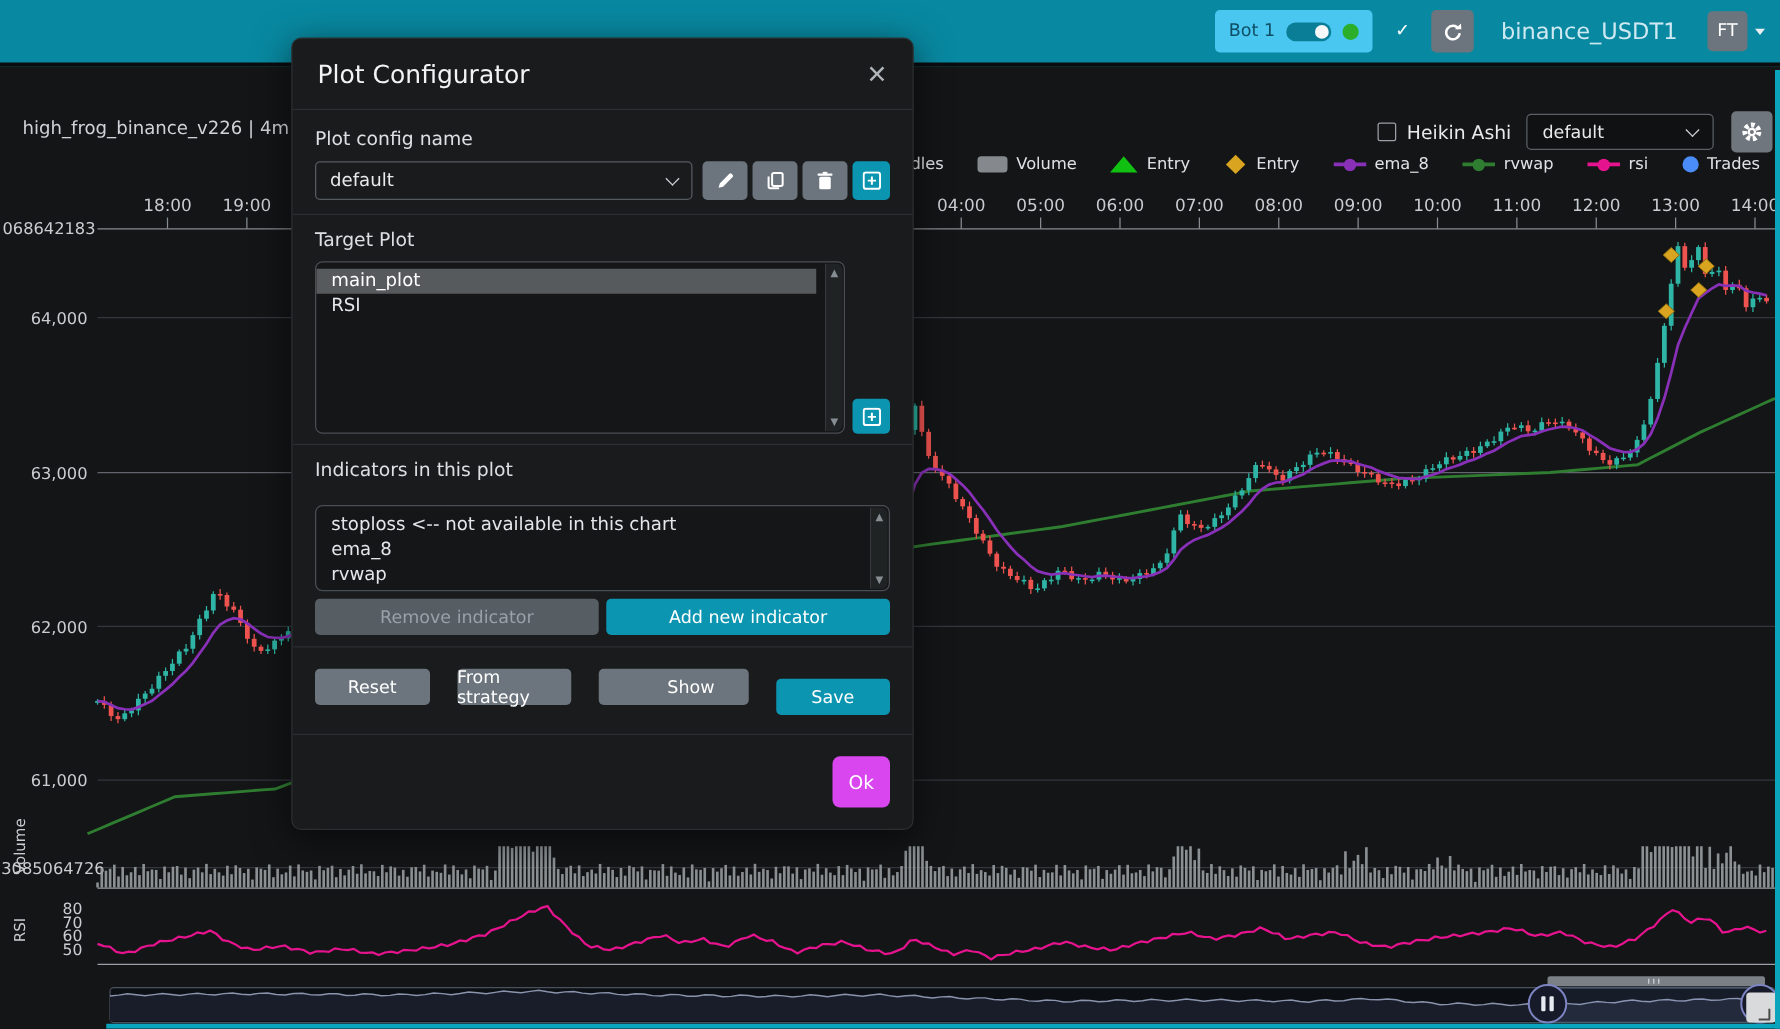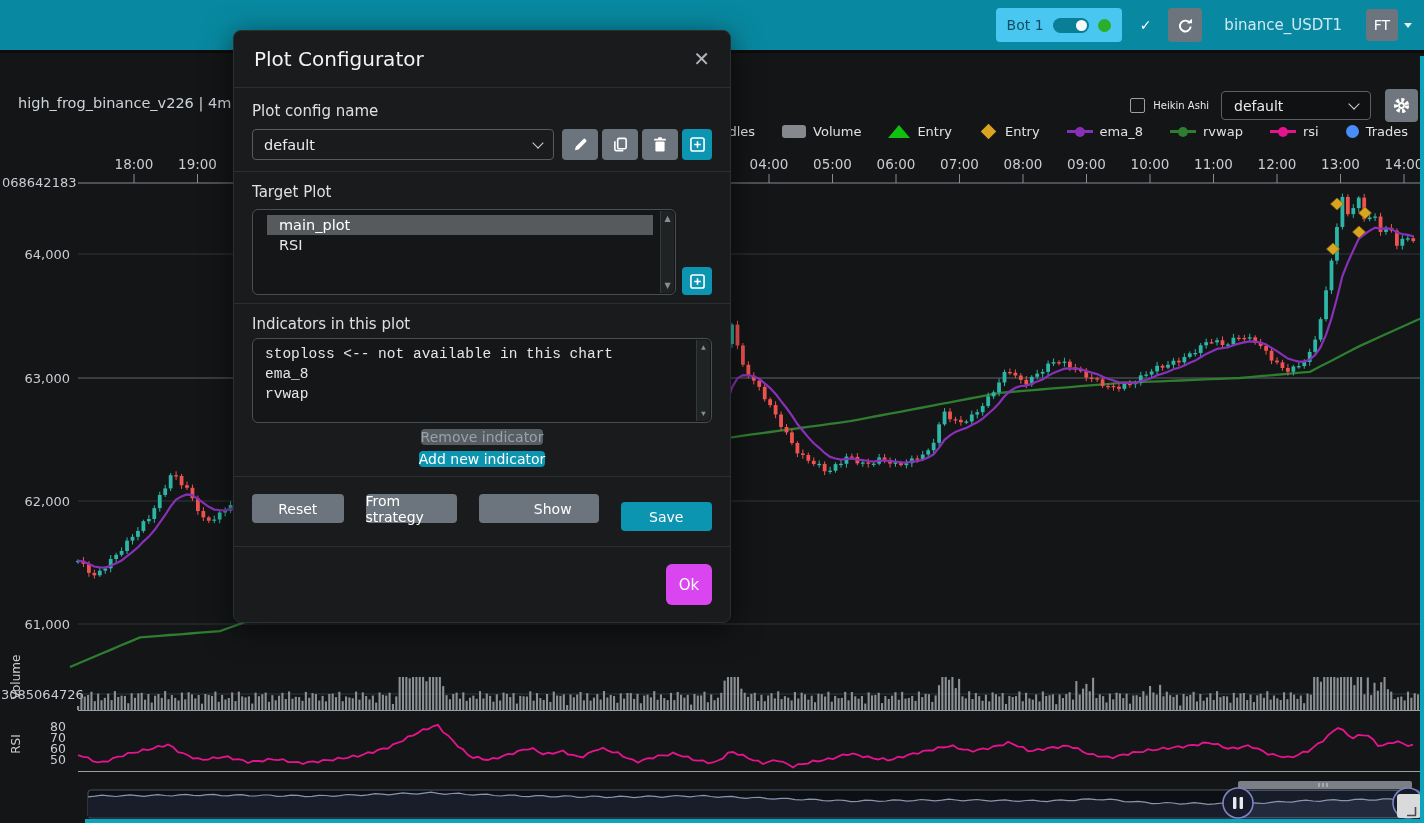--- a/index.html
+++ b/index.html
@@ -12,36 +12,36 @@
     border-bottom:3px solid #0a0c0d; display:flex; align-items:center; justify-content:flex-end;
     padding-right:12px; z-index:30; }
   .bot-badge { display:flex; align-items:center; gap:9px; background:#49c7f0; border-radius:4px;
     height:34px; padding:0 11px; color:#0e4f63; font-size:14px; }
   .toggle { position:relative; width:36px; height:15px; border-radius:8px; background:#0a7e97; }
   .toggle .knob { position:absolute; right:2px; top:2px; width:11px; height:11px; border-radius:50%; background:#f6f8f9; }
   .green-dot { width:13px; height:13px; border-radius:50%; background:#2baf2b; }
   .tb-check { color:#fff; font-size:14px; margin:0 17px 0 18px; }
   .tb-btn { width:34px; height:34px; border-radius:4px; background:#6c757d; display:flex;
     align-items:center; justify-content:center; }
-  .tb-instance { color:#cfe9f2; font-size:15px; margin:0 24px 0 22px; }
+  .tb-instance { color:#cfe9f2; font-size:18px; margin:0 24px 0 22px; }
   .ft-btn { width:32px; height:32px; border-radius:4px; background:#6c757d; color:#fff;
     font-size:14px; display:flex; align-items:center; justify-content:center; }
   .caret { width:0; height:0; border-left:4px solid transparent; border-right:4px solid transparent;
     border-top:5px solid #e8eef1; margin-left:6px; }
 
   
   .edge-right { position:absolute; right:0; top:56px; width:4px; bottom:0; background:#0ba4bd; z-index:25; }
   .edge-bottom { position:absolute; left:85px; right:0; bottom:0; height:4px; background:#0ba4bd; z-index:25; }
 
   
   #chart-svg { position:absolute; left:0; top:0; width:1424px; height:823px; z-index:1; }
   .chart-title { position:absolute; left:18px; top:95px; font-size:14.5px; color:#cfd3d7; z-index:5; }
   .chart-controls { position:absolute; right:6px; top:89px; display:flex; align-items:center; z-index:5; }
   .cb { width:15px; height:15px; border:1.5px solid #9aa0a6; border-radius:2px; background:transparent; }
-  .cb-label { color:#e8eaec; font-size:10px; margin:0 12px 0 8px; }
+  .cb-label { color:#e8eaec; font-size:15px; margin:0 12px 0 8px; }
   .hdr-select { width:150px; height:29px; border:1px solid #5a6066; border-radius:4px; color:#e8eaec;
     font-size:14px; display:flex; align-items:center; justify-content:space-between; padding:0 12px;
     margin-right:14px; background:rgba(0,0,0,0.15); }
   .chev { width:8px; height:8px; border-right:1.6px solid #cfd3d7; border-bottom:1.6px solid #cfd3d7;
     transform:rotate(45deg); margin-top:-4px; }
   .gear-btn { width:33px; height:33px; border-radius:4px; background:#70767d; display:flex;
     align-items:center; justify-content:center; }
   .legend { position:absolute; top:124px; right:16px; display:flex; align-items:center; gap:27px; z-index:5; }
   .legend-item { display:flex; align-items:center; gap:7px; color:#dfe2e5; font-size:13px; }
   .sw-rect { width:24px; height:13px; border-radius:3px; display:inline-block; }
@@ -1192,50 +1192,50 @@
           <path d="M8 4.5 V11.5 M4.5 8 H11.5" stroke="#fff" stroke-width="1.7"></path>
         </svg>
       </div>
     </div>
   </div>
   <hr class="m-divider">
 
   <div class="m-section" style="padding-top:11px;">
     <div class="m-label">Target Plot</div>
     <div class="row" style="margin-top:8px; padding-bottom:8px; align-items:flex-end;">
-      <div class="listbox" id="target-plot-list" style="flex:1; height:86px;padding-left:14px;">
+      <div class="listbox" id="target-plot-list" style="flex:1; height:138px;">
         <div class="lb-row selected">main_plot</div>
           <div class="lb-row">RSI</div>
           <div class="lb-scroll">
             <span class="up">▲</span>
             <span class="down">▼</span>
           </div>
       </div>
       <div class="icon-btn teal" style="margin-left:6px; height:28px;">
         <svg width="15" height="15" viewBox="0 0 16 16">
           <rect x="1" y="1" width="14" height="14" rx="2" fill="none" stroke="#fff" stroke-width="1.7"></rect>
           <path d="M8 4.5 V11.5 M4.5 8 H11.5" stroke="#fff" stroke-width="1.7"></path>
         </svg>
       </div>
     </div>
   </div>
   <hr class="m-divider">
 
   <div class="m-section" style="padding-top:11px;">
     <div class="m-label">Indicators in this plot</div>
-    <div class="listbox" id="indicator-list" style="height:85px; margin-top:5px;font-family:Liberation Mono, monospace;">
+    <div class="listbox" id="indicator-list" style="height:69px; margin-top:19px;">
       <div class="lb-row">stoploss &lt;-- not available in this chart</div>
         <div class="lb-row">ema_8</div>
         <div class="lb-row">rvwap</div>
         <div class="lb-scroll">
           <span class="up">▲</span>
           <span class="down">▼</span>
         </div>
     </div>
-    <div class="row" style="gap:6px; margin-top:6px; padding-bottom:9px;flex-direction:column;">
+    <div class="row" style="gap:6px; margin-top:6px; padding-bottom:9px;">
       <div class="btn disabled" style="flex:1;">Remove indicator</div>
       <div class="btn teal" style="flex:1;">Add new indicator</div>
     </div>
   </div>
   <hr class="m-divider">
 
   <div class="m-section" style="padding-top:9px; padding-bottom:15px;">
     <div class="row" style="gap:22px;">
       <div class="btn gray" style="flex:1;">Reset</div>
       <div class="btn gray" style="flex:1;">From strategy</div>

